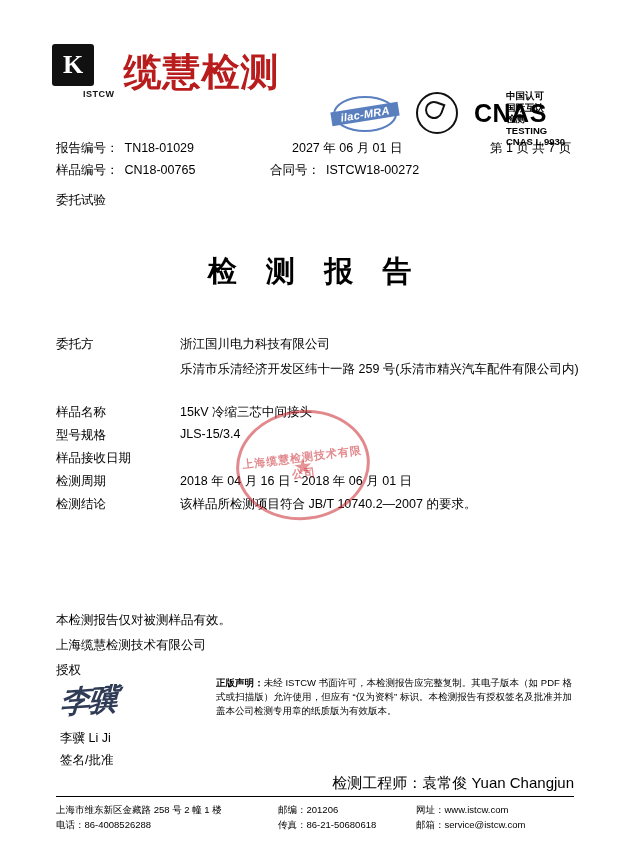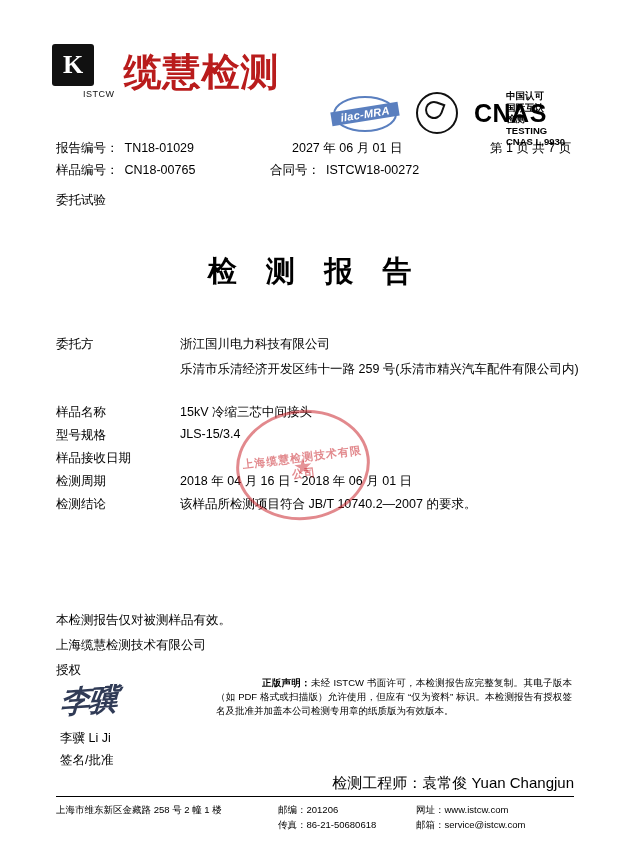--- a/index.html
+++ b/index.html
@@ -43,21 +43,21 @@
     display: flex;
     align-items: center;
     justify-content: center;
     border-radius: 3px;
     font-family: "Liberation Serif", serif;
     line-height: 1;
   }
   .logo-sub {
     font-size: 9px;
     letter-spacing: 0.5px;
-    font-weight: normal;
+    font-weight: bold;
     text-align: center;
     margin-top: 3px;
     color: #111;
     margin-left: 31px;
   }
   .logo-text {
     font-size: 38px;
     font-weight: bold;
     margin-left: 9px;
     margin-top: 3px;
@@ -278,21 +278,21 @@
   
   .copyright {
     position: absolute;
     left: 216px;
     top: 676px;
     width: 356px;
     font-size: 9.5px;
     line-height: 14px;
     text-align: justify;
   }
-  .copyright .lead { font-weight: bold; margin-left: 46px; }
+  .copyright .lead { font-weight: bold; }
 
   .engineer {
     position: absolute;
     right: 56px;
     top: 774px;
     font-size: 15px;
   }
 
   
   .footer-rule {
@@ -423,20 +423,23 @@
   </div>
 
   <div class="engineer">
     <span>检测工程师：</span><span>袁常俊 Yuan Changjun</span>
   </div>
 
   <div class="footer-rule"></div>
   <div class="footer">
     <div class="footer-col fc1">
       <div>上海市维东新区金藏路 258 号 2 幢 1 楼</div>
+      <div>
+        <span>电话：</span><span>86-4008526288</span>
+      </div>
     </div>
     <div class="footer-col fc2">
       <div>
         <span>邮编：</span><span>201206</span>
       </div>
       <div>
         <span>传真：</span><span>86-21-50680618</span>
       </div>
     </div>
     <div class="footer-col fc3">

